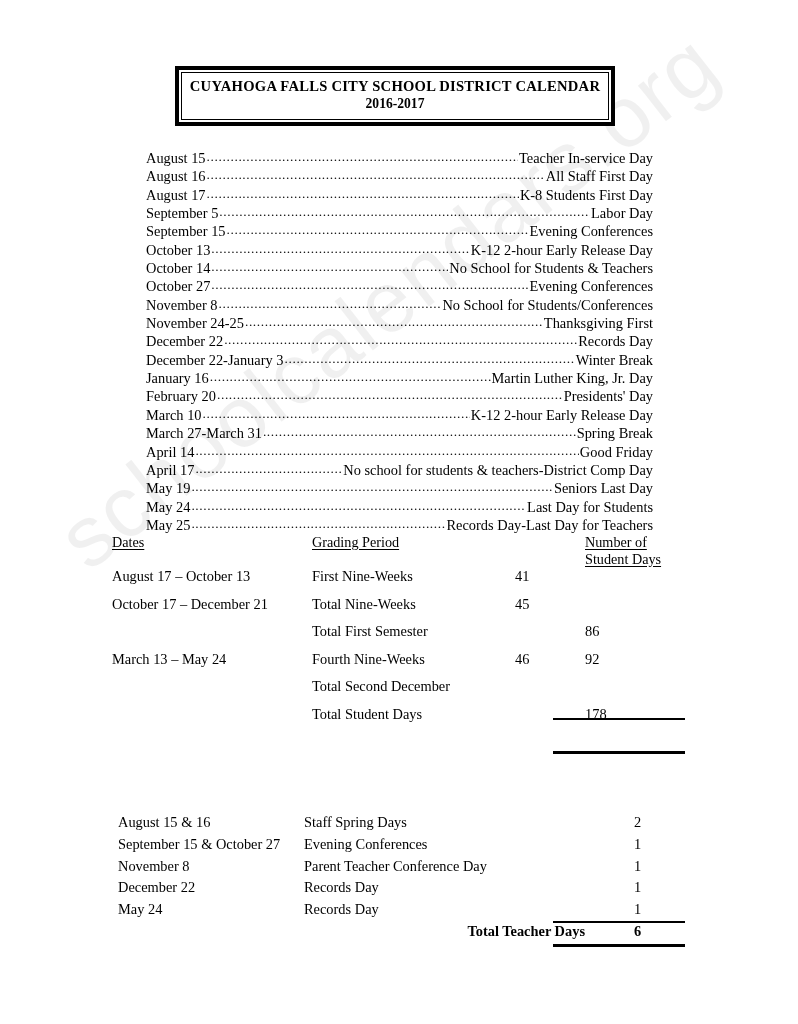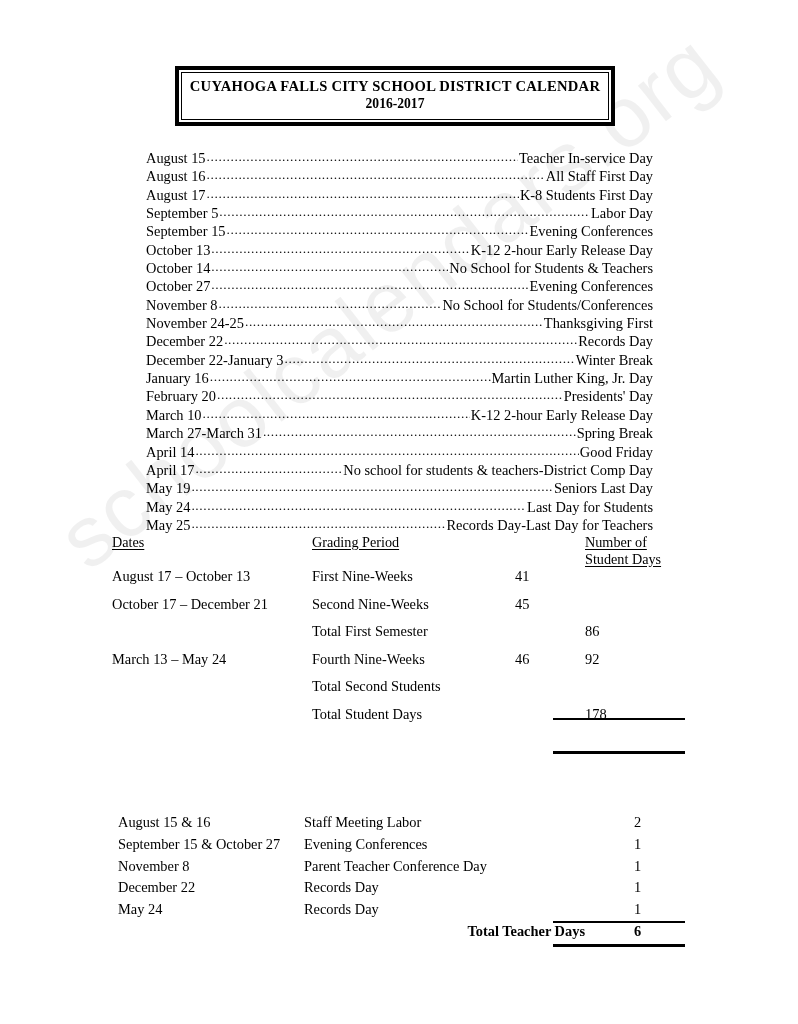--- a/index.html
+++ b/index.html
@@ -333,59 +333,59 @@
       </thead>
       <tbody id="grading-body">
           <tr class="data-row">
             <td class="col-dates">August 17 – October 13</td>
             <td class="col-period">First Nine-Weeks</td>
             <td class="col-sub num">41</td>
             <td class="col-total num"></td>
           </tr>
           <tr class="data-row">
             <td class="col-dates">October 17 – December 21</td>
-            <td class="col-period">Second Nine-Weeks</td>
+            <td class="col-period">Total Nine-Weeks</td>
             <td class="col-sub num">45</td>
             <td class="col-total num"></td>
           </tr>
           <tr class="data-row">
             <td class="col-dates"></td>
             <td class="col-period right-label">Total First Semester</td>
             <td class="col-sub num"></td>
             <td class="col-total num">86</td>
           </tr>
           <tr class="data-row">
             <td class="col-dates">March 13 – May 24</td>
             <td class="col-period">Fourth Nine-Weeks</td>
             <td class="col-sub num">46</td>
             <td class="col-total num">92</td>
           </tr>
           <tr class="data-row">
             <td class="col-dates"></td>
-            <td class="col-period right-label">Total Second Students</td>
+            <td class="col-period right-label">Total Second December</td>
             <td class="col-sub num"></td>
             <td class="col-total num"></td>
           </tr>
           <tr class="data-row">
             <td></td>
             <td class="col-period right-label bold" colspan="2">Total Student Days</td>
             <td class="col-total num bold">178</td>
           </tr>
         </tbody>
     </table>
     <div class="rule-thin" style="left:441px; top:184px; width:132px;"></div>
     <div class="rule-thick" style="left:441px; top:217px; width:132px;"></div>
   </div>
 
   <div class="meetings">
     <table>
       <tbody id="meetings-body">
           <tr>
             <td class="m-col-date">August 15 &amp; 16</td>
-            <td class="m-col-desc">Staff Meeting Labor</td>
+            <td class="m-col-desc">Staff Spring Days</td>
             <td class="m-col-num num">2</td>
           </tr>
           <tr>
             <td class="m-col-date">September 15 &amp; October 27</td>
             <td class="m-col-desc">Evening Conferences</td>
             <td class="m-col-num num">1</td>
           </tr>
           <tr>
             <td class="m-col-date">November 8</td>
             <td class="m-col-desc">Parent Teacher Conference Day</td>

